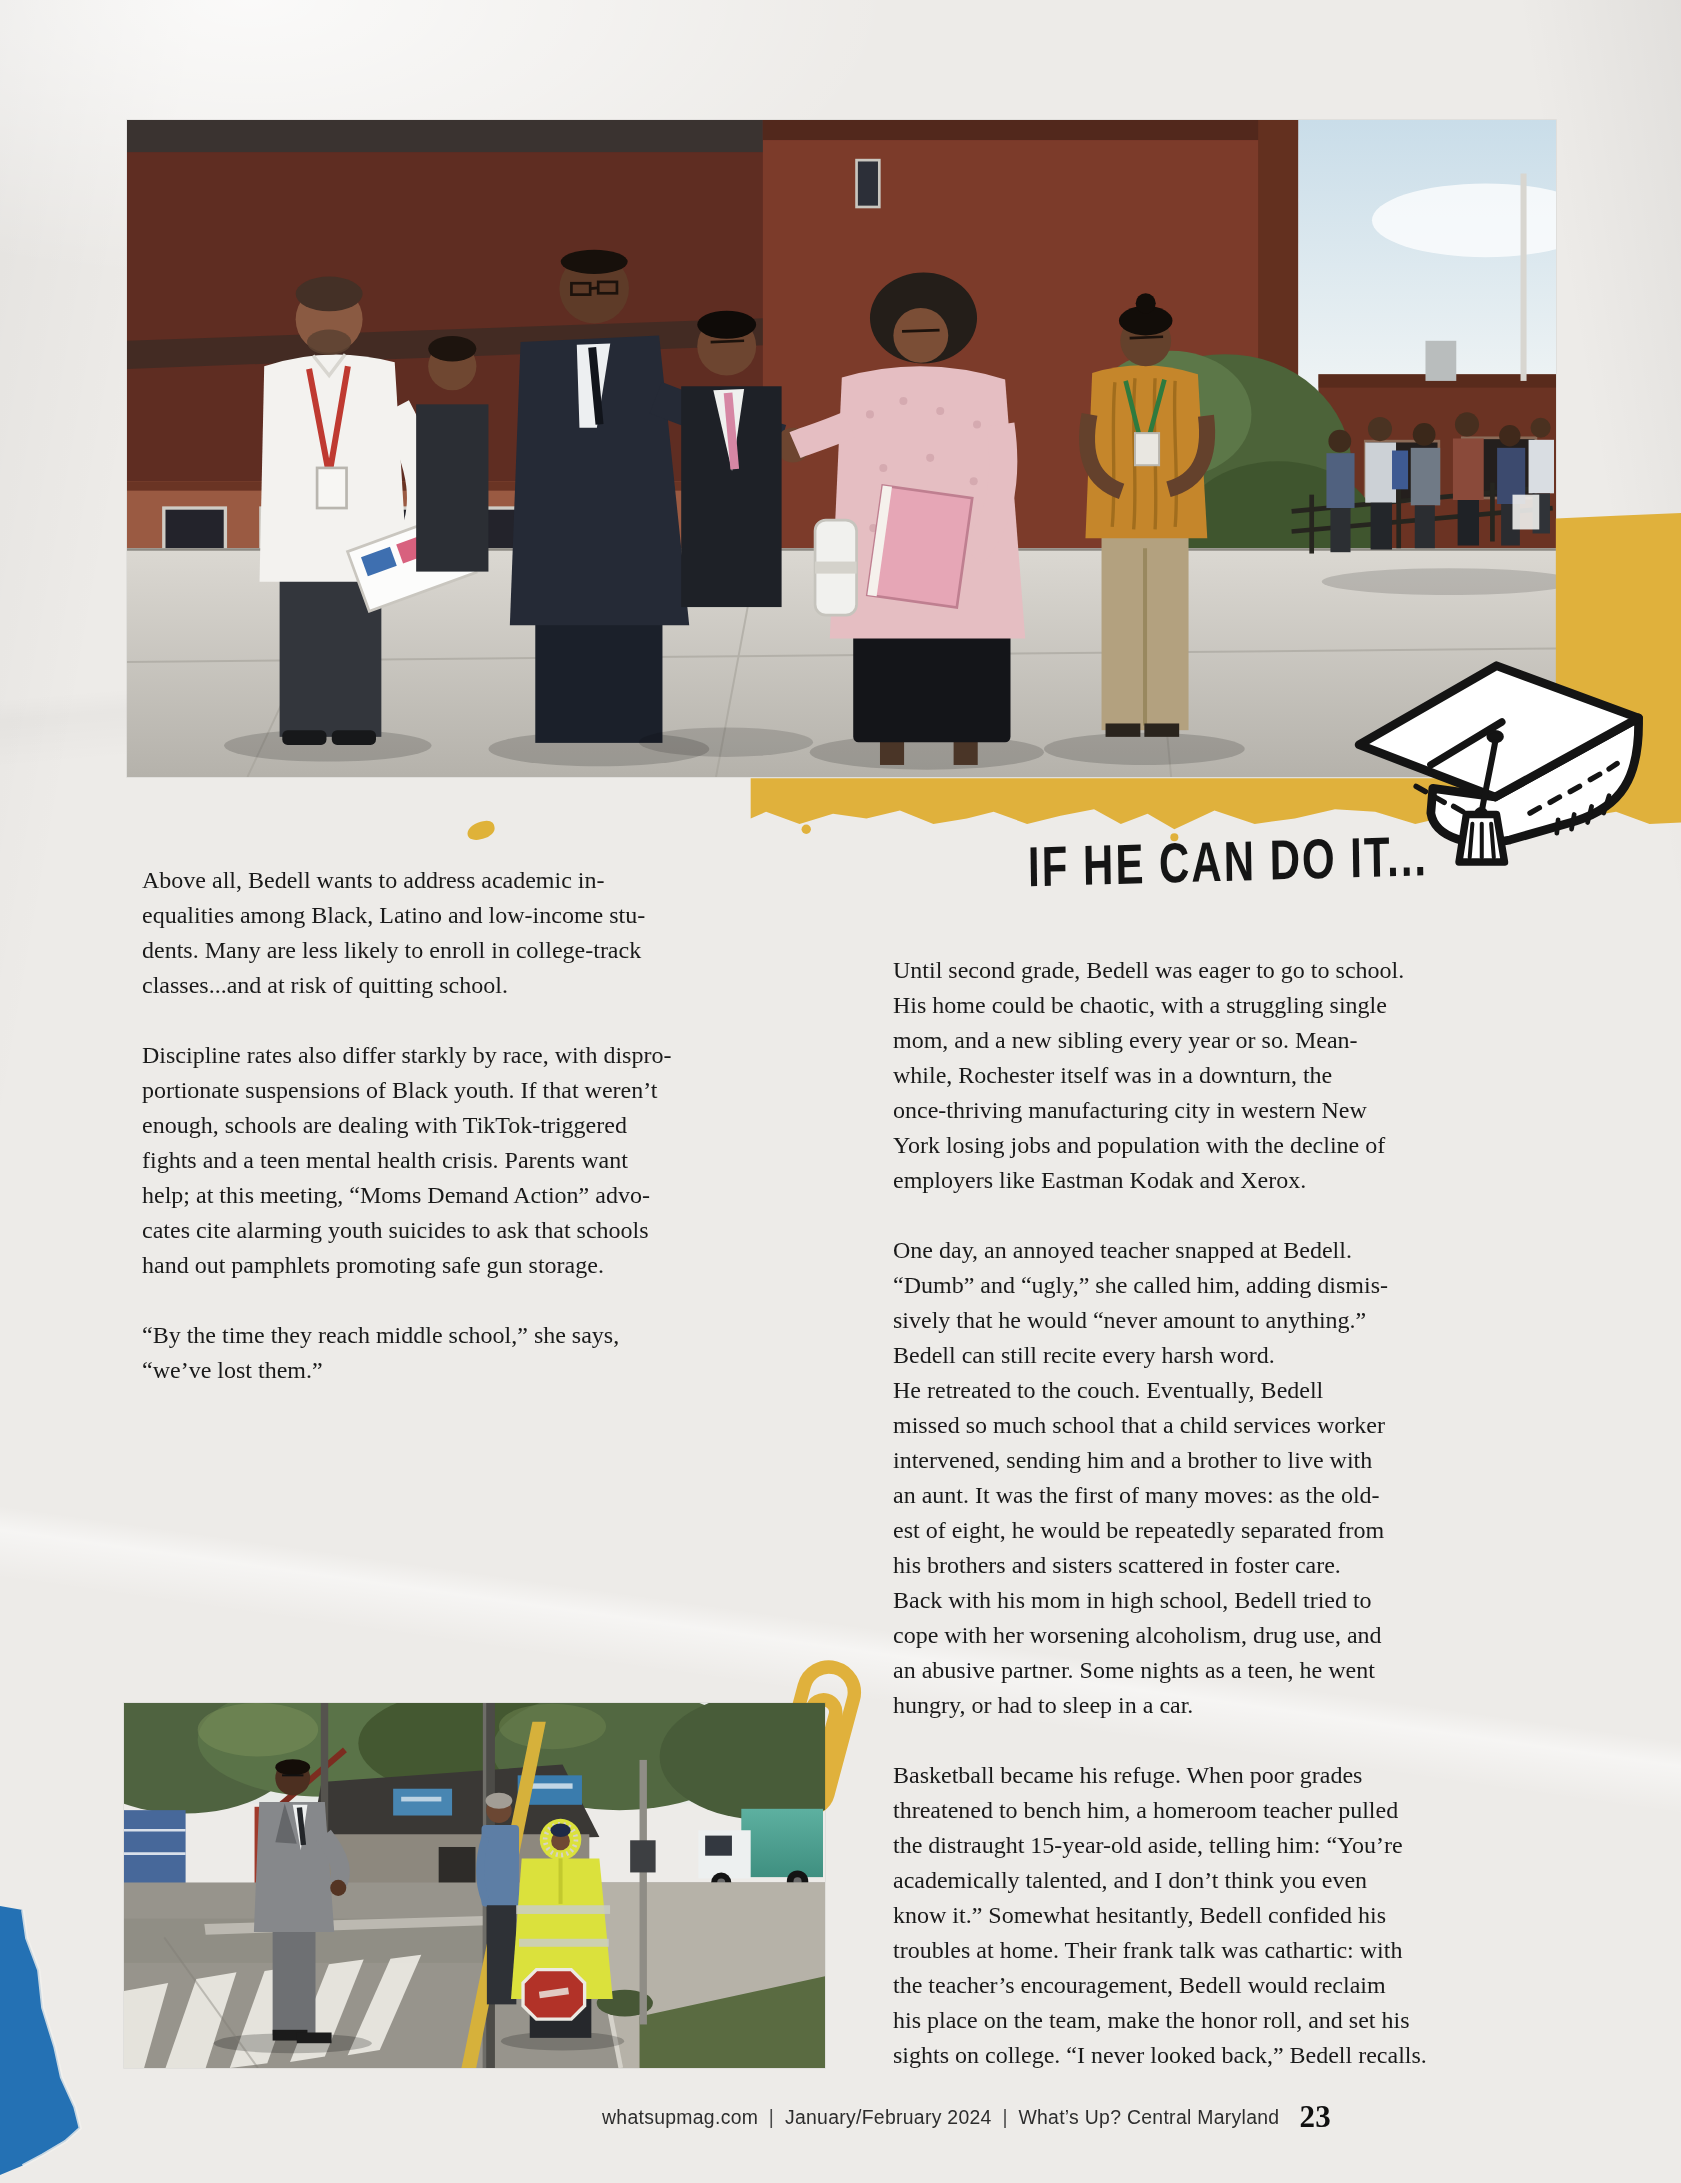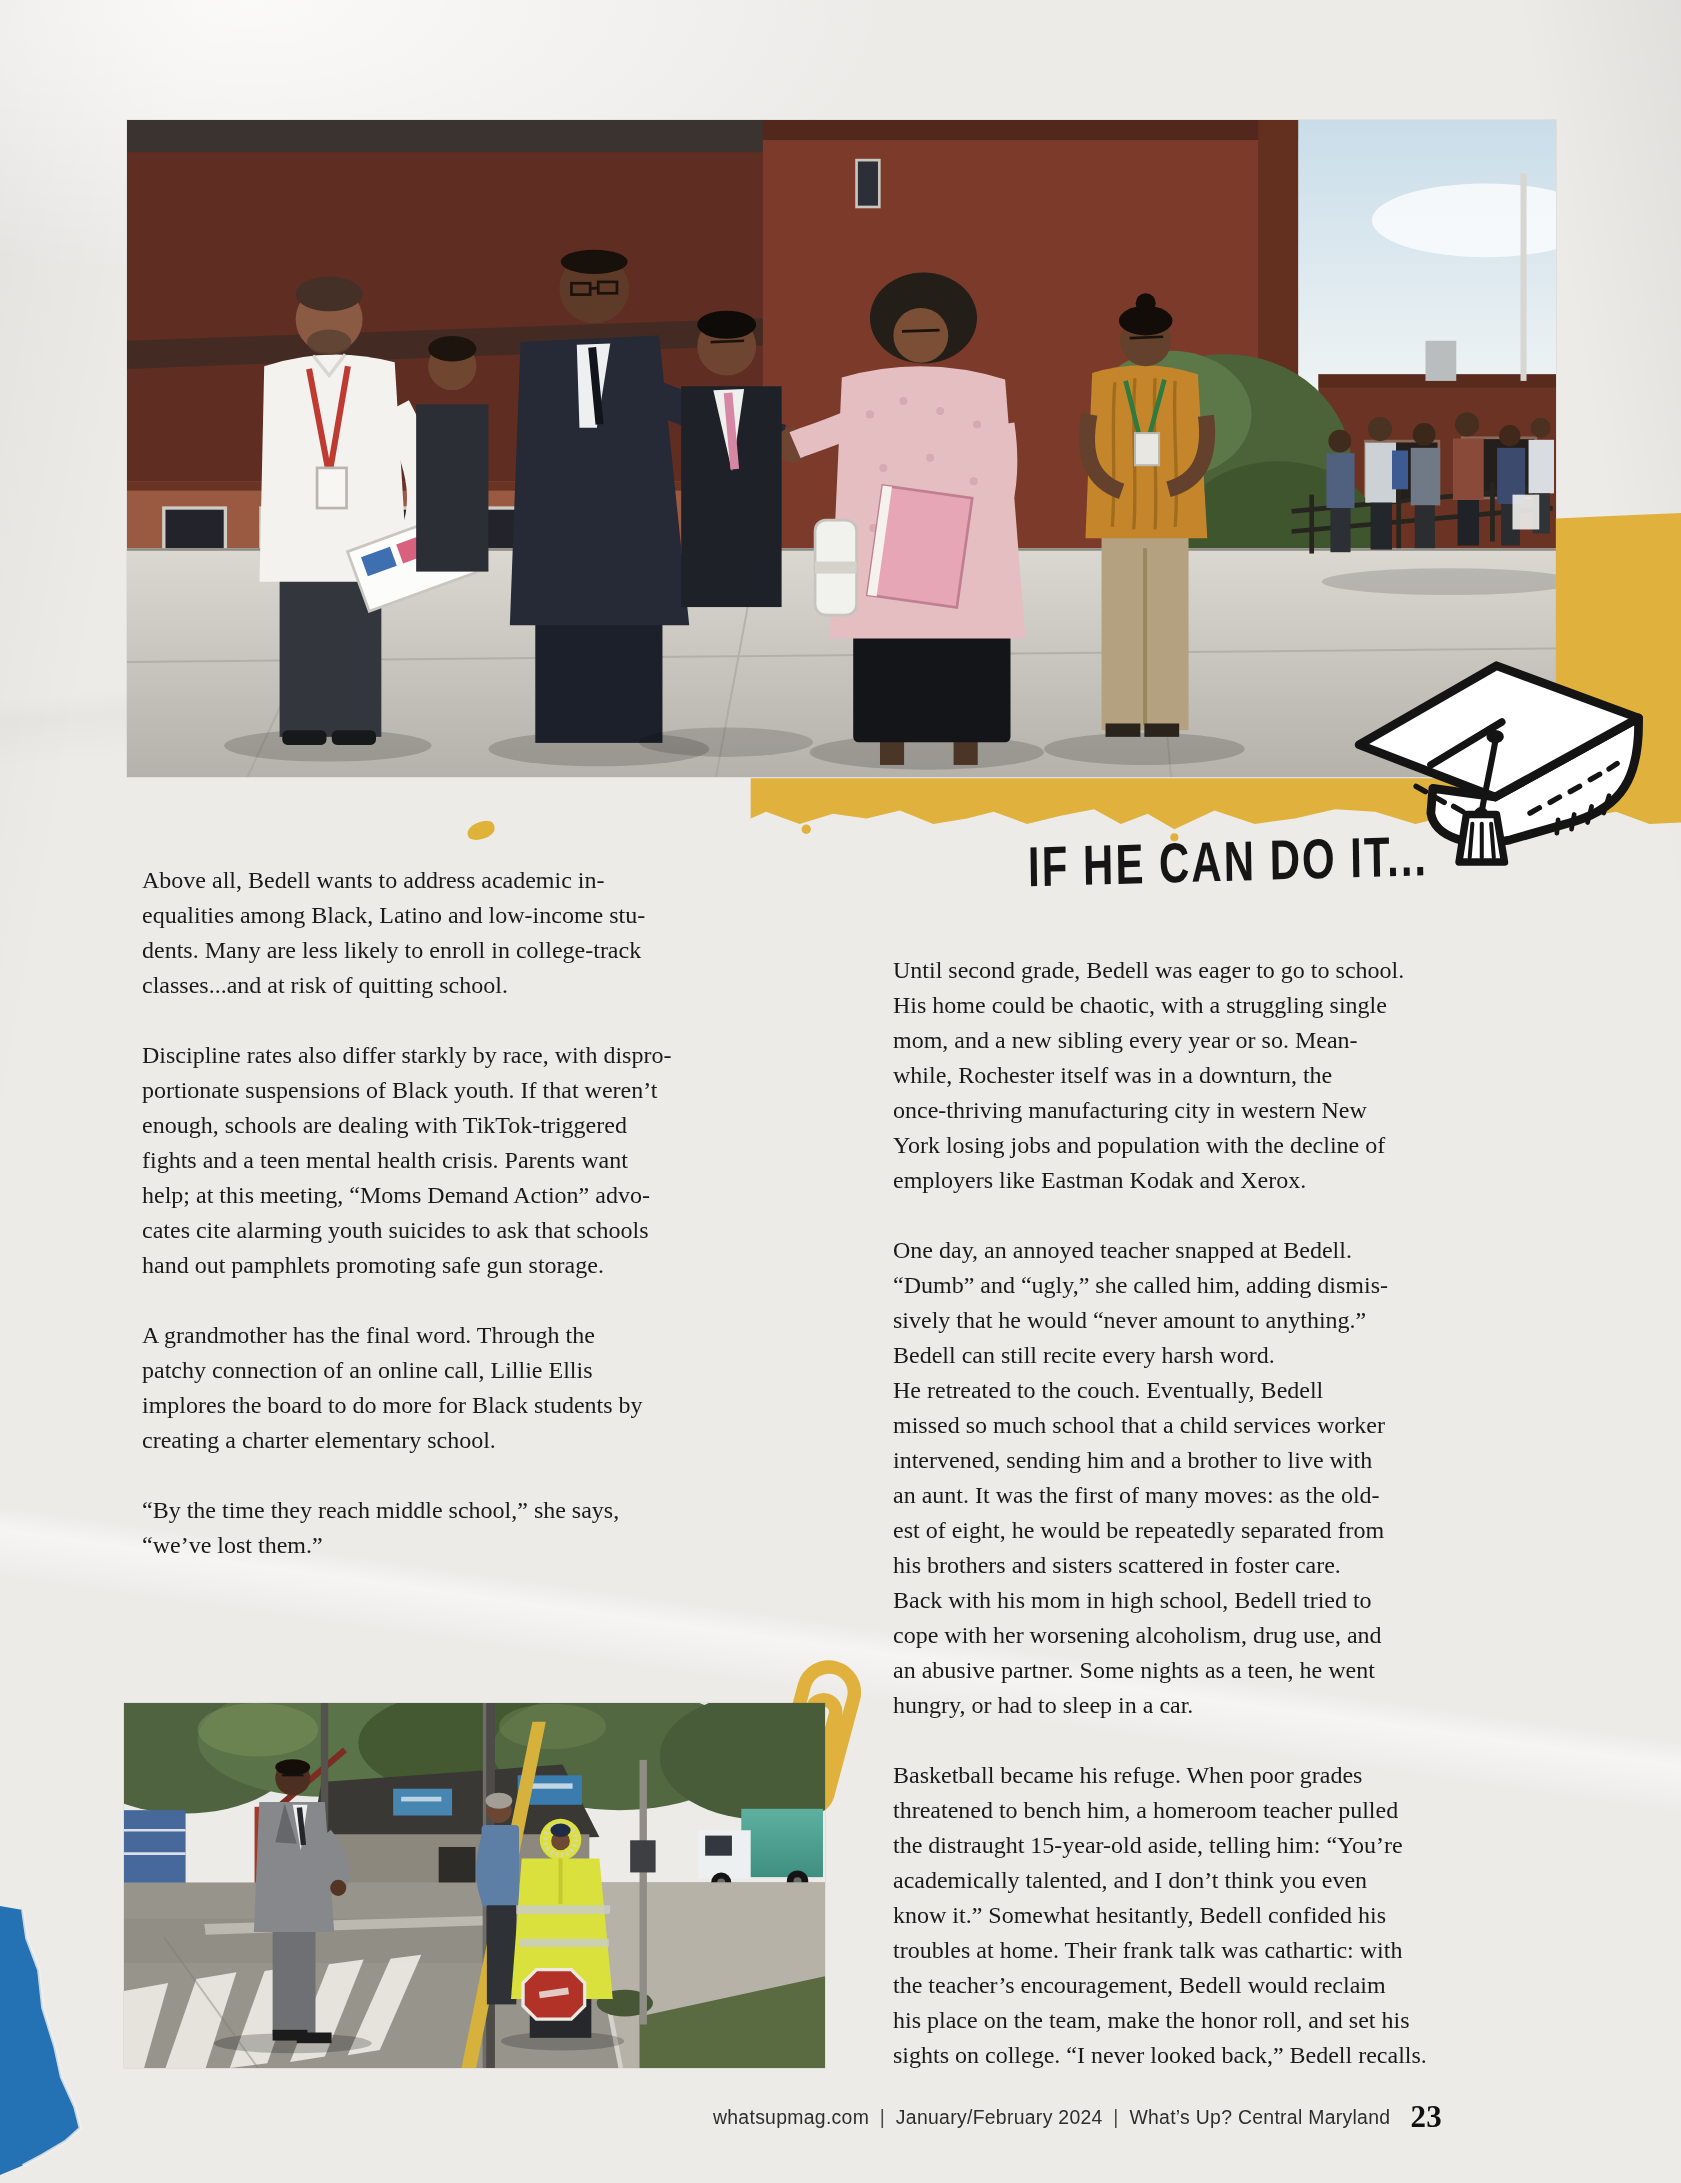--- a/index.html
+++ b/index.html
@@ -29,21 +29,21 @@
     position:absolute;left:890px;top:838px;width:676px;text-align:center;
     font-family:"Liberation Sans", sans-serif;font-weight:700;font-size:42px;
     letter-spacing:2px;color:#151515;transform:scaleY(1.34) rotate(-1.2deg);
   }
   .col{position:absolute;font-size:24px;line-height:35px;}
   .col p{margin:0 0 35px 0;white-space:pre-line;}
   .col p:last-child{margin-bottom:0;}
   #left-col{left:142px;top:863px;width:676px;}
   #right-col{left:893px;top:953px;width:709px;}
   #footer{
-    position:absolute;left:578px;top:2099px;width:972px;text-align:right;
+    position:absolute;left:602px;top:2099px;width:972px;
     font-family:"Liberation Sans", sans-serif;font-size:19.4px;color:#2d2d2d;
     padding-right:108px;box-sizing:border-box;letter-spacing:0.3px;
   }
   #footer .sep{margin:0 10.7px;color:#4a4a4a;}
   #footer .pageno{font-family:"Liberation Serif", serif;font-weight:700;font-size:31px;color:#101010;margin-left:20px;vertical-align:-3.3px;}
 </style>
 </head>
 <body>
 
 <div id="page">
@@ -308,24 +308,20 @@
 equalities among Black, Latino and low-income stu-
 dents. Many are less likely to enroll in college-track
 classes...and at risk of quitting school.</p>
       <p>Discipline rates also differ starkly by race, with dispro-
 portionate suspensions of Black youth. If that weren’t
 enough, schools are dealing with TikTok-triggered
 fights and a teen mental health crisis. Parents want
 help; at this meeting, “Moms Demand Action” advo-
 cates cite alarming youth suicides to ask that schools
 hand out pamphlets promoting safe gun storage.</p>
-      <p>A grandmother has the final word. Through the
-patchy connection of an online call, Lillie Ellis
-implores the board to do more for Black students by
-creating a charter elementary school.</p>
       <p>“By the time they reach middle school,” she says,
 “we’ve lost them.”</p>
     </div>
   <div class="col" id="right-col">
       <p>Until second grade, Bedell was eager to go to school.
 His home could be chaotic, with a struggling single
 mom, and a new sibling every year or so. Mean-
 while, Rochester itself was in a downturn, the
 once-thriving manufacturing city in western New
 York losing jobs and population with the decline of

